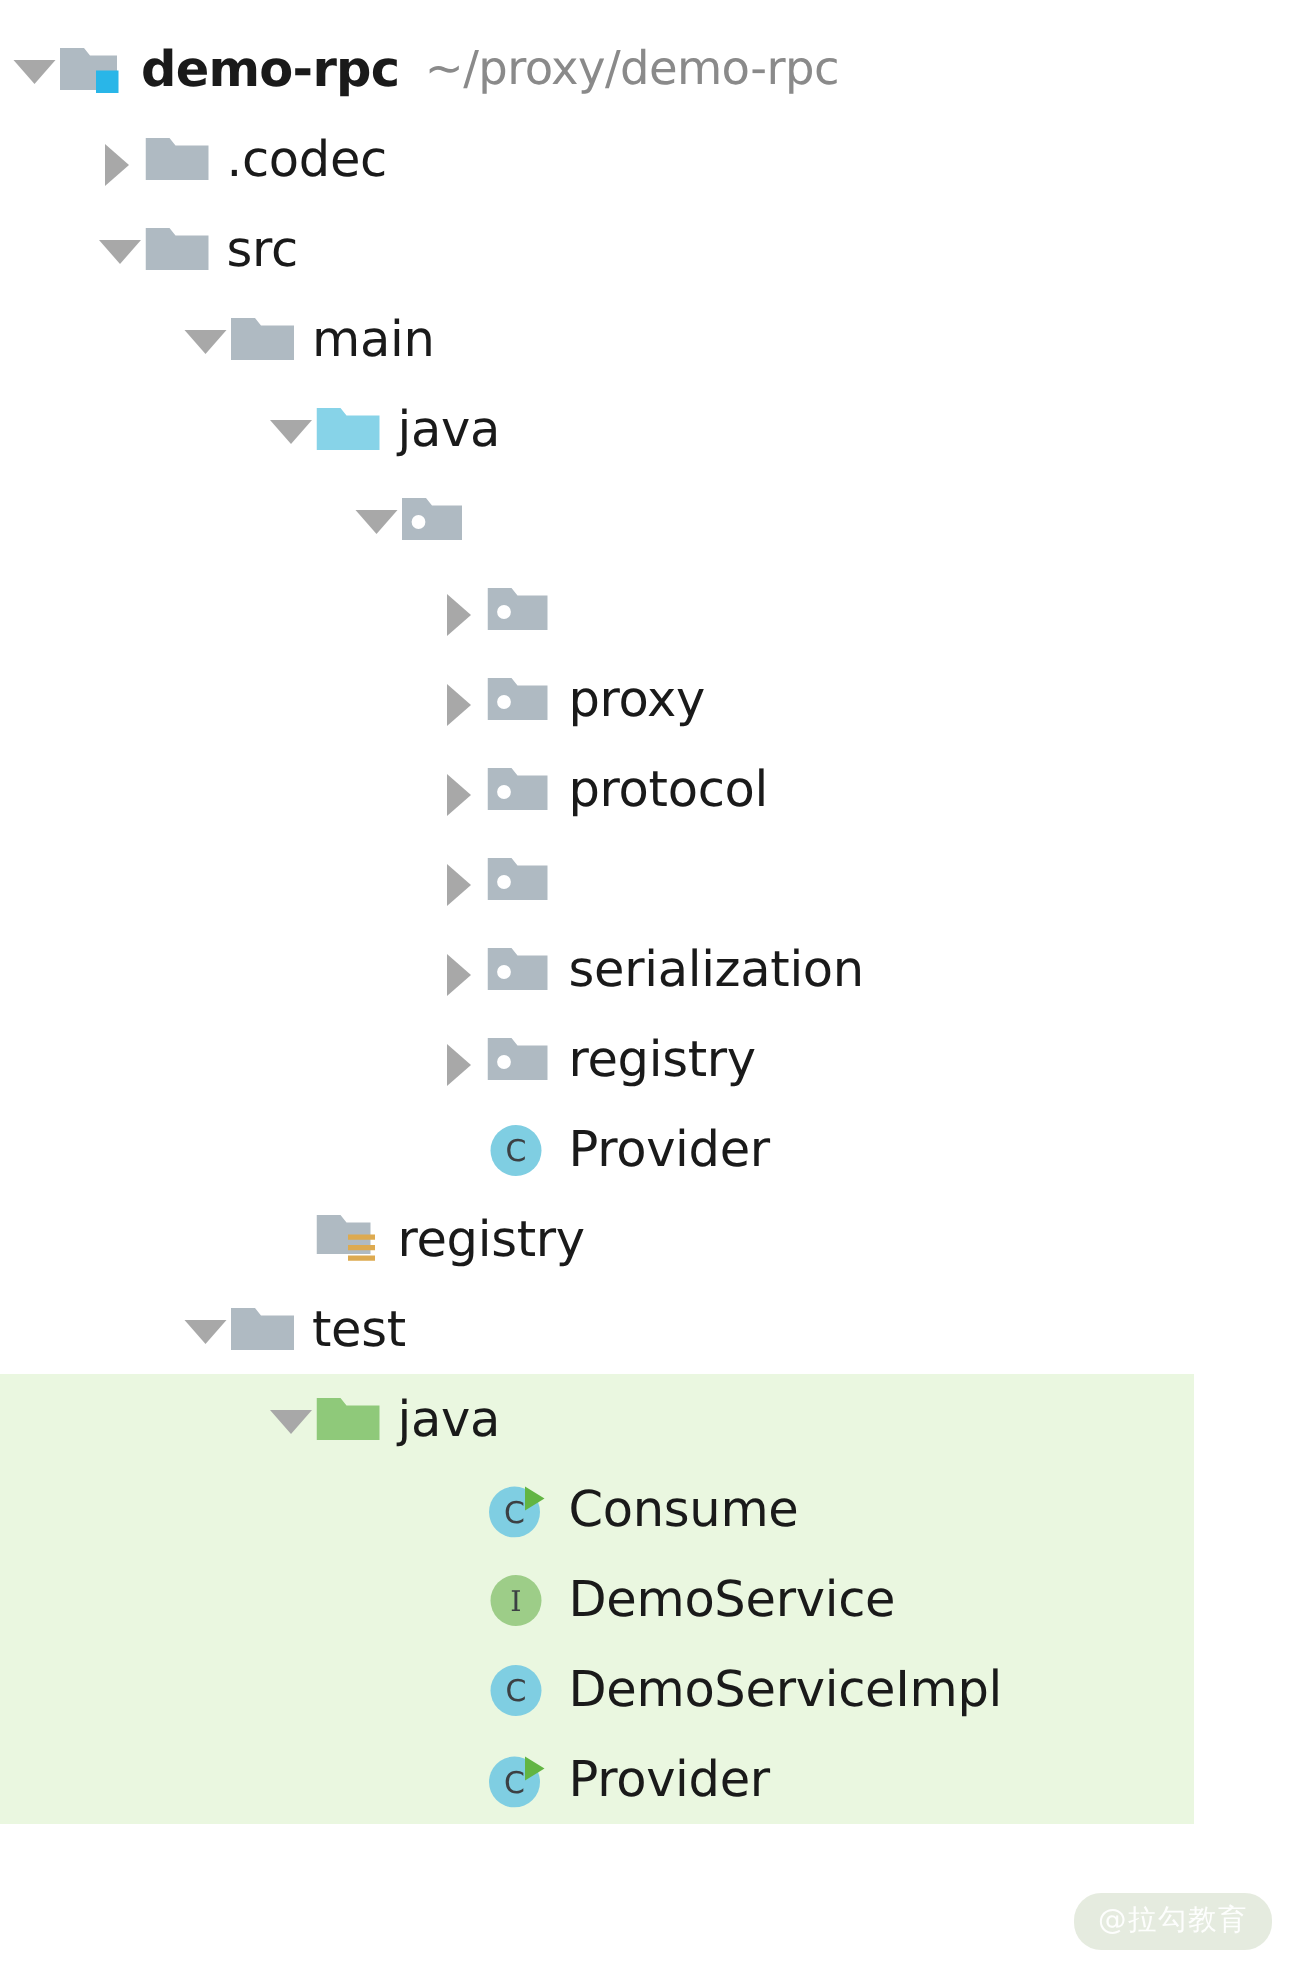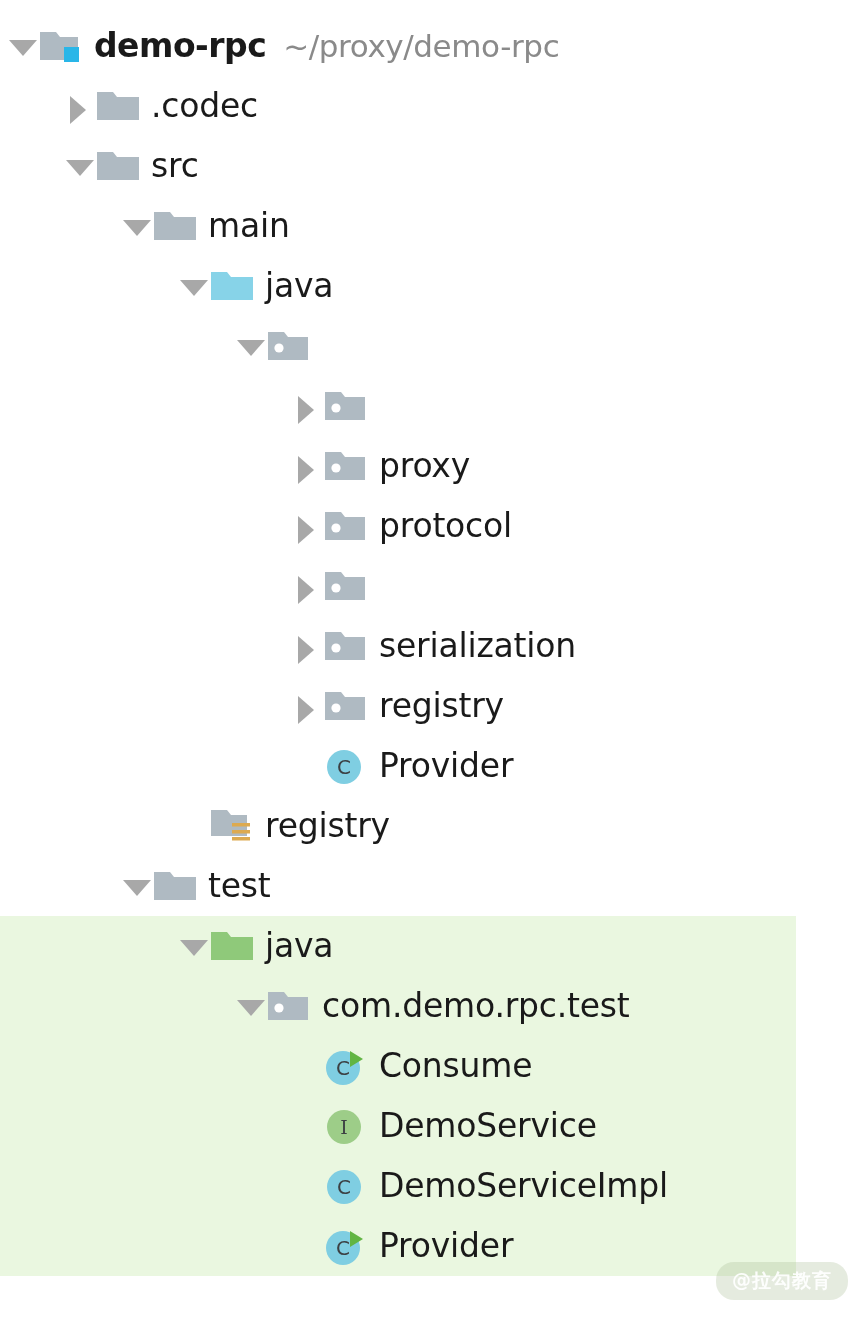--- a/index.html
+++ b/index.html
@@ -98,21 +98,20 @@
     position: absolute;
     right: 14px;
     bottom: 22px;
     background: rgba(168, 190, 150, 0.30);
     color: rgba(255,255,255,0.92);
     border-radius: 18px;
     padding: 6px 16px 8px 16px;
     font-size: 19px;
     letter-spacing: 1px;
     line-height: 24px;
-    font-weight: bold;
   }
 </style>
 </head>
 <body>
 
 <div id="tree">
     <div class="row">
       <span class="ind" style="width: 6px;"></span>
       <span class="twisty open"></span>
       <span class="icon">
@@ -276,31 +275,20 @@
       <span class="ind" style="width: 177px;"></span>
       <span class="twisty open"></span>
       <span class="icon">
         <svg width="46" height="34" viewBox="0 0 46 34">
           <path d="M0 3 h16 l4 5 h22 v23 H0 Z" fill="#8fc97a"></path>
         </svg>
       </span>
       <span class="label">java</span>
     </div>
     <div class="row highlight">
-      <span class="ind" style="width: 234px;"></span>
-      <span class="twisty open"></span>
-      <span class="icon">
-        <svg width="46" height="34" viewBox="0 0 46 34">
-          <path d="M0 3 h16 l4 5 h20 v23 H0 Z" fill="#afbac2"></path>
-          <circle cx="11" cy="19" r="4.6" fill="#ffffff"></circle>
-        </svg>
-      </span>
-      <span class="label">com.demo.rpc.test</span>
-    </div>
-    <div class="row highlight">
       <span class="ind" style="width: 291px;"></span>
       <span class="twisty none"></span>
       <span class="icon">
         <svg width="46" height="36" viewBox="0 0 46 36">
           <circle cx="18" cy="19" r="17" fill="#7fcee2"></circle>
           <text x="18" y="26" font-size="20" font-family="DejaVu Sans, sans-serif" fill="#3c4043" text-anchor="middle">C</text>
           <path d="M25 2 L25 18 L38 10 Z" fill="#62b543"></path>
         </svg>
       </span>
       <span class="label">Consume</span>

